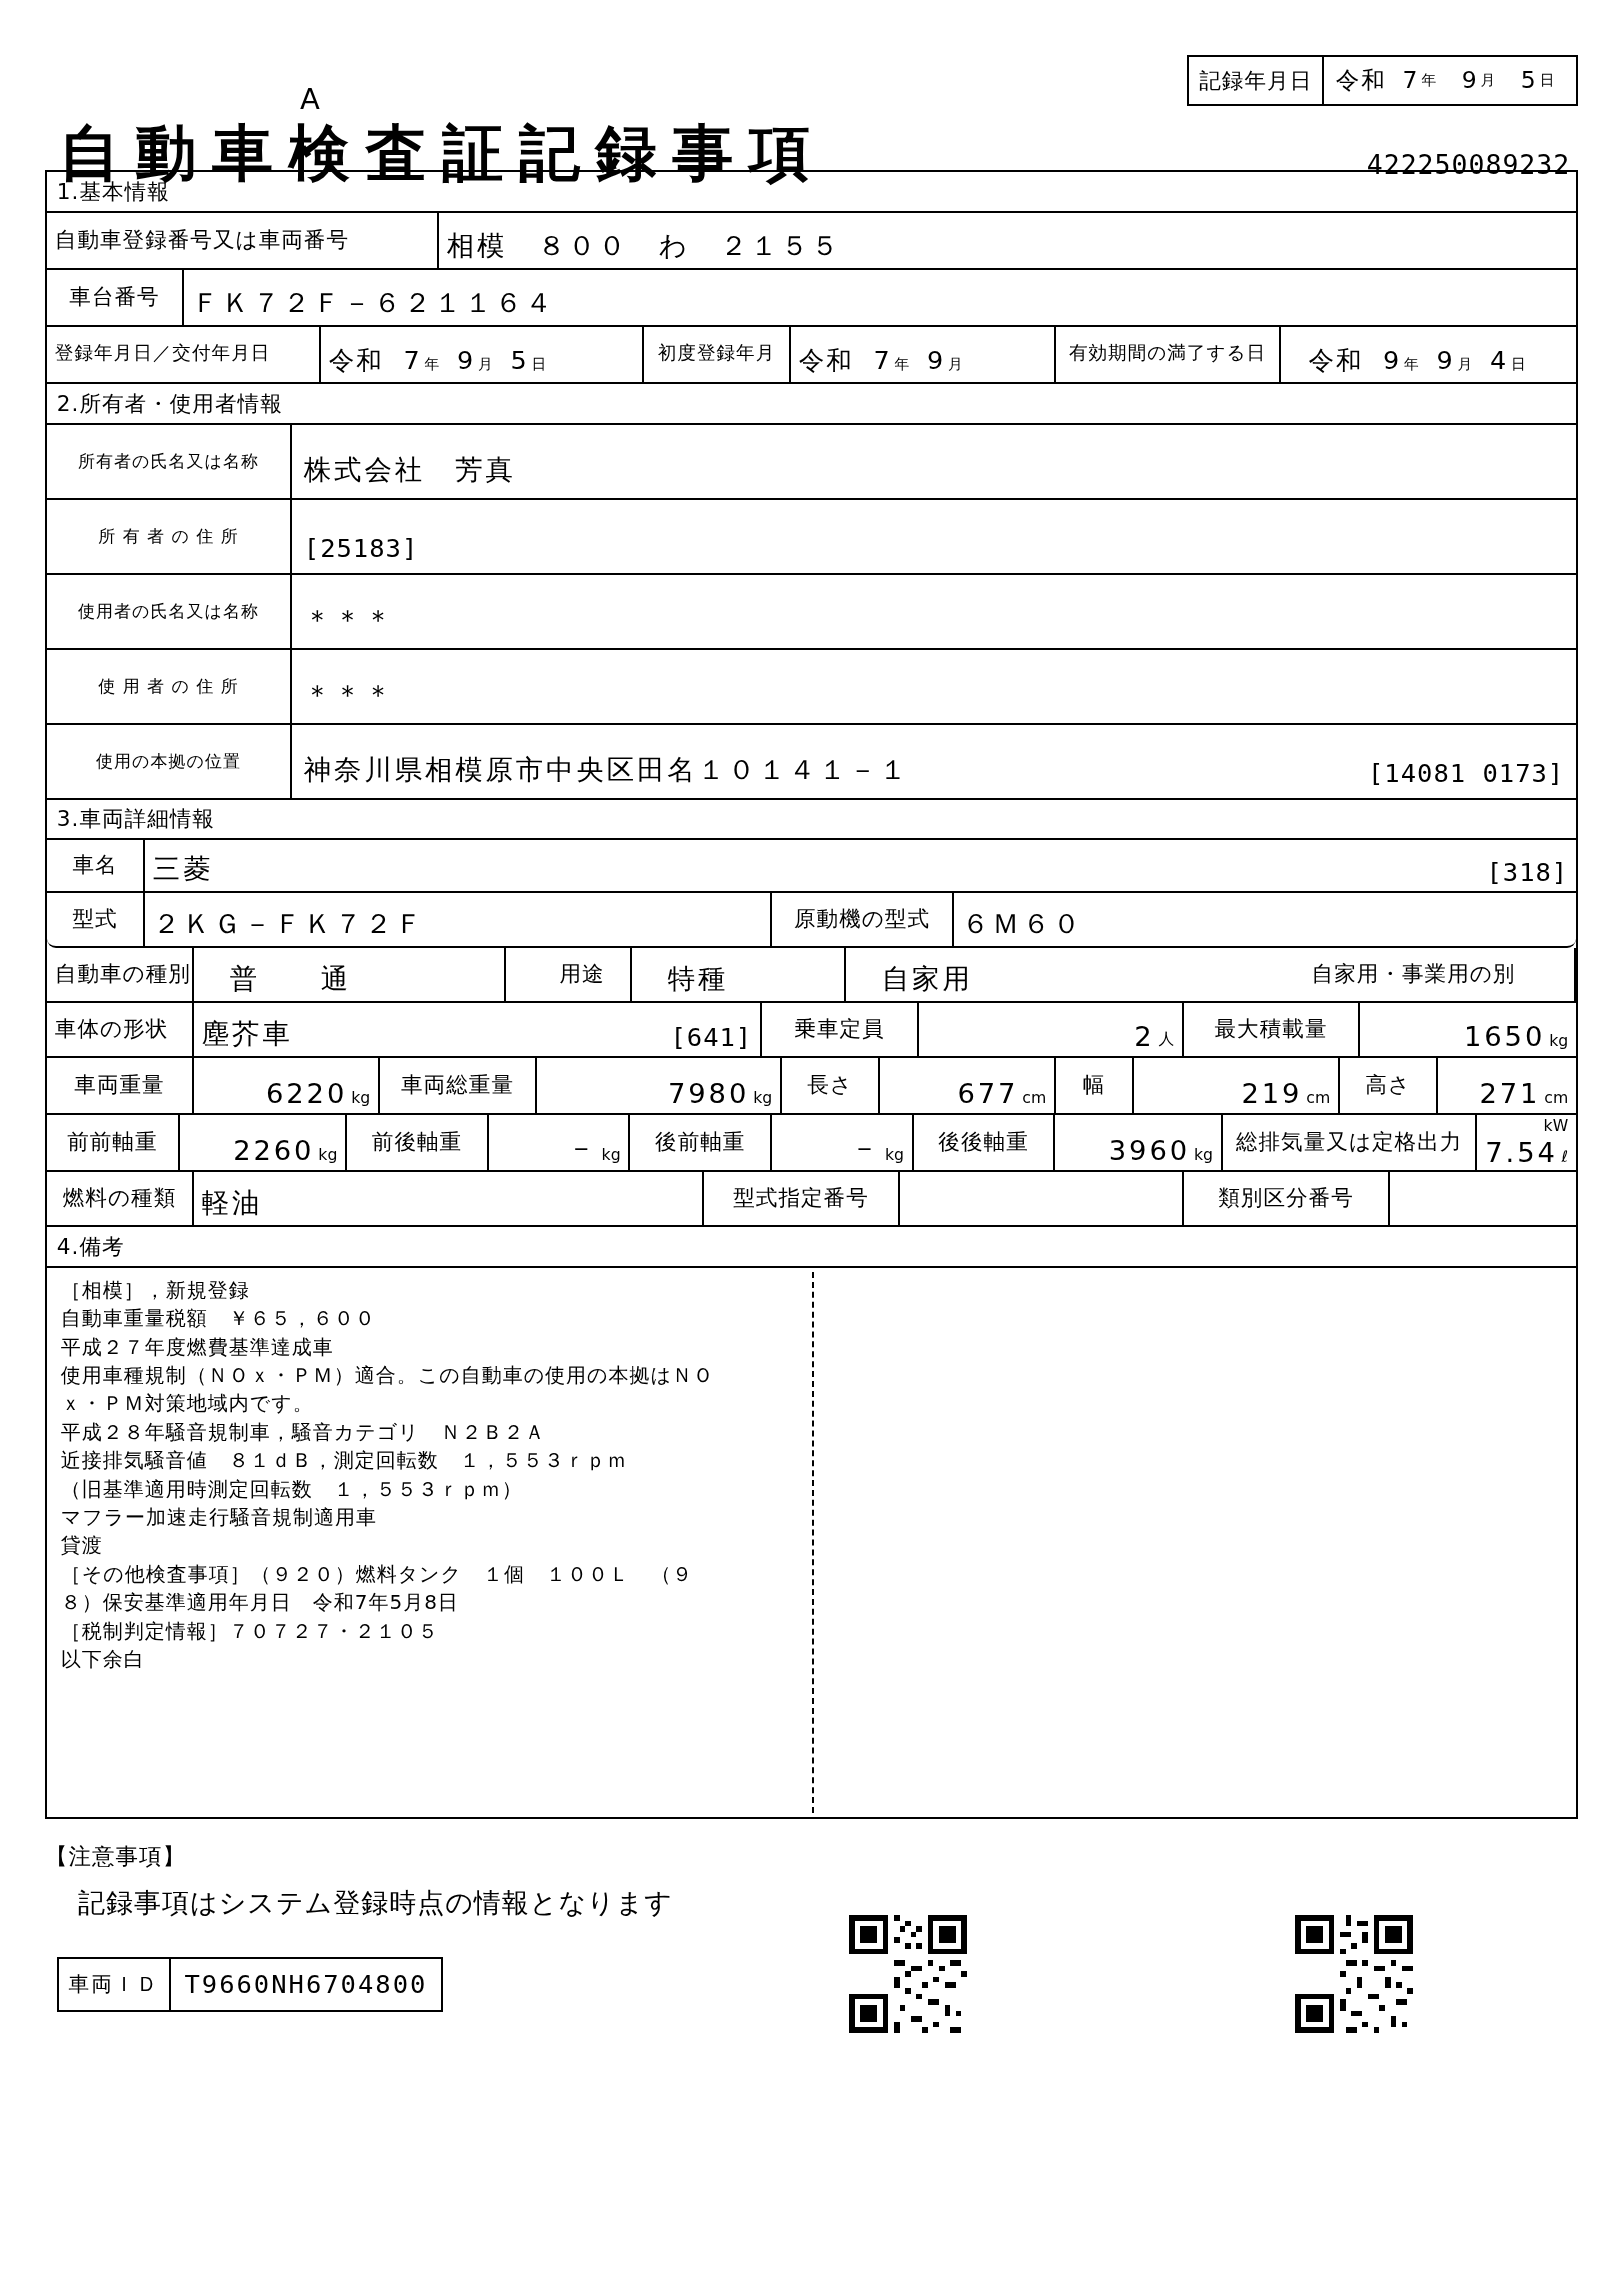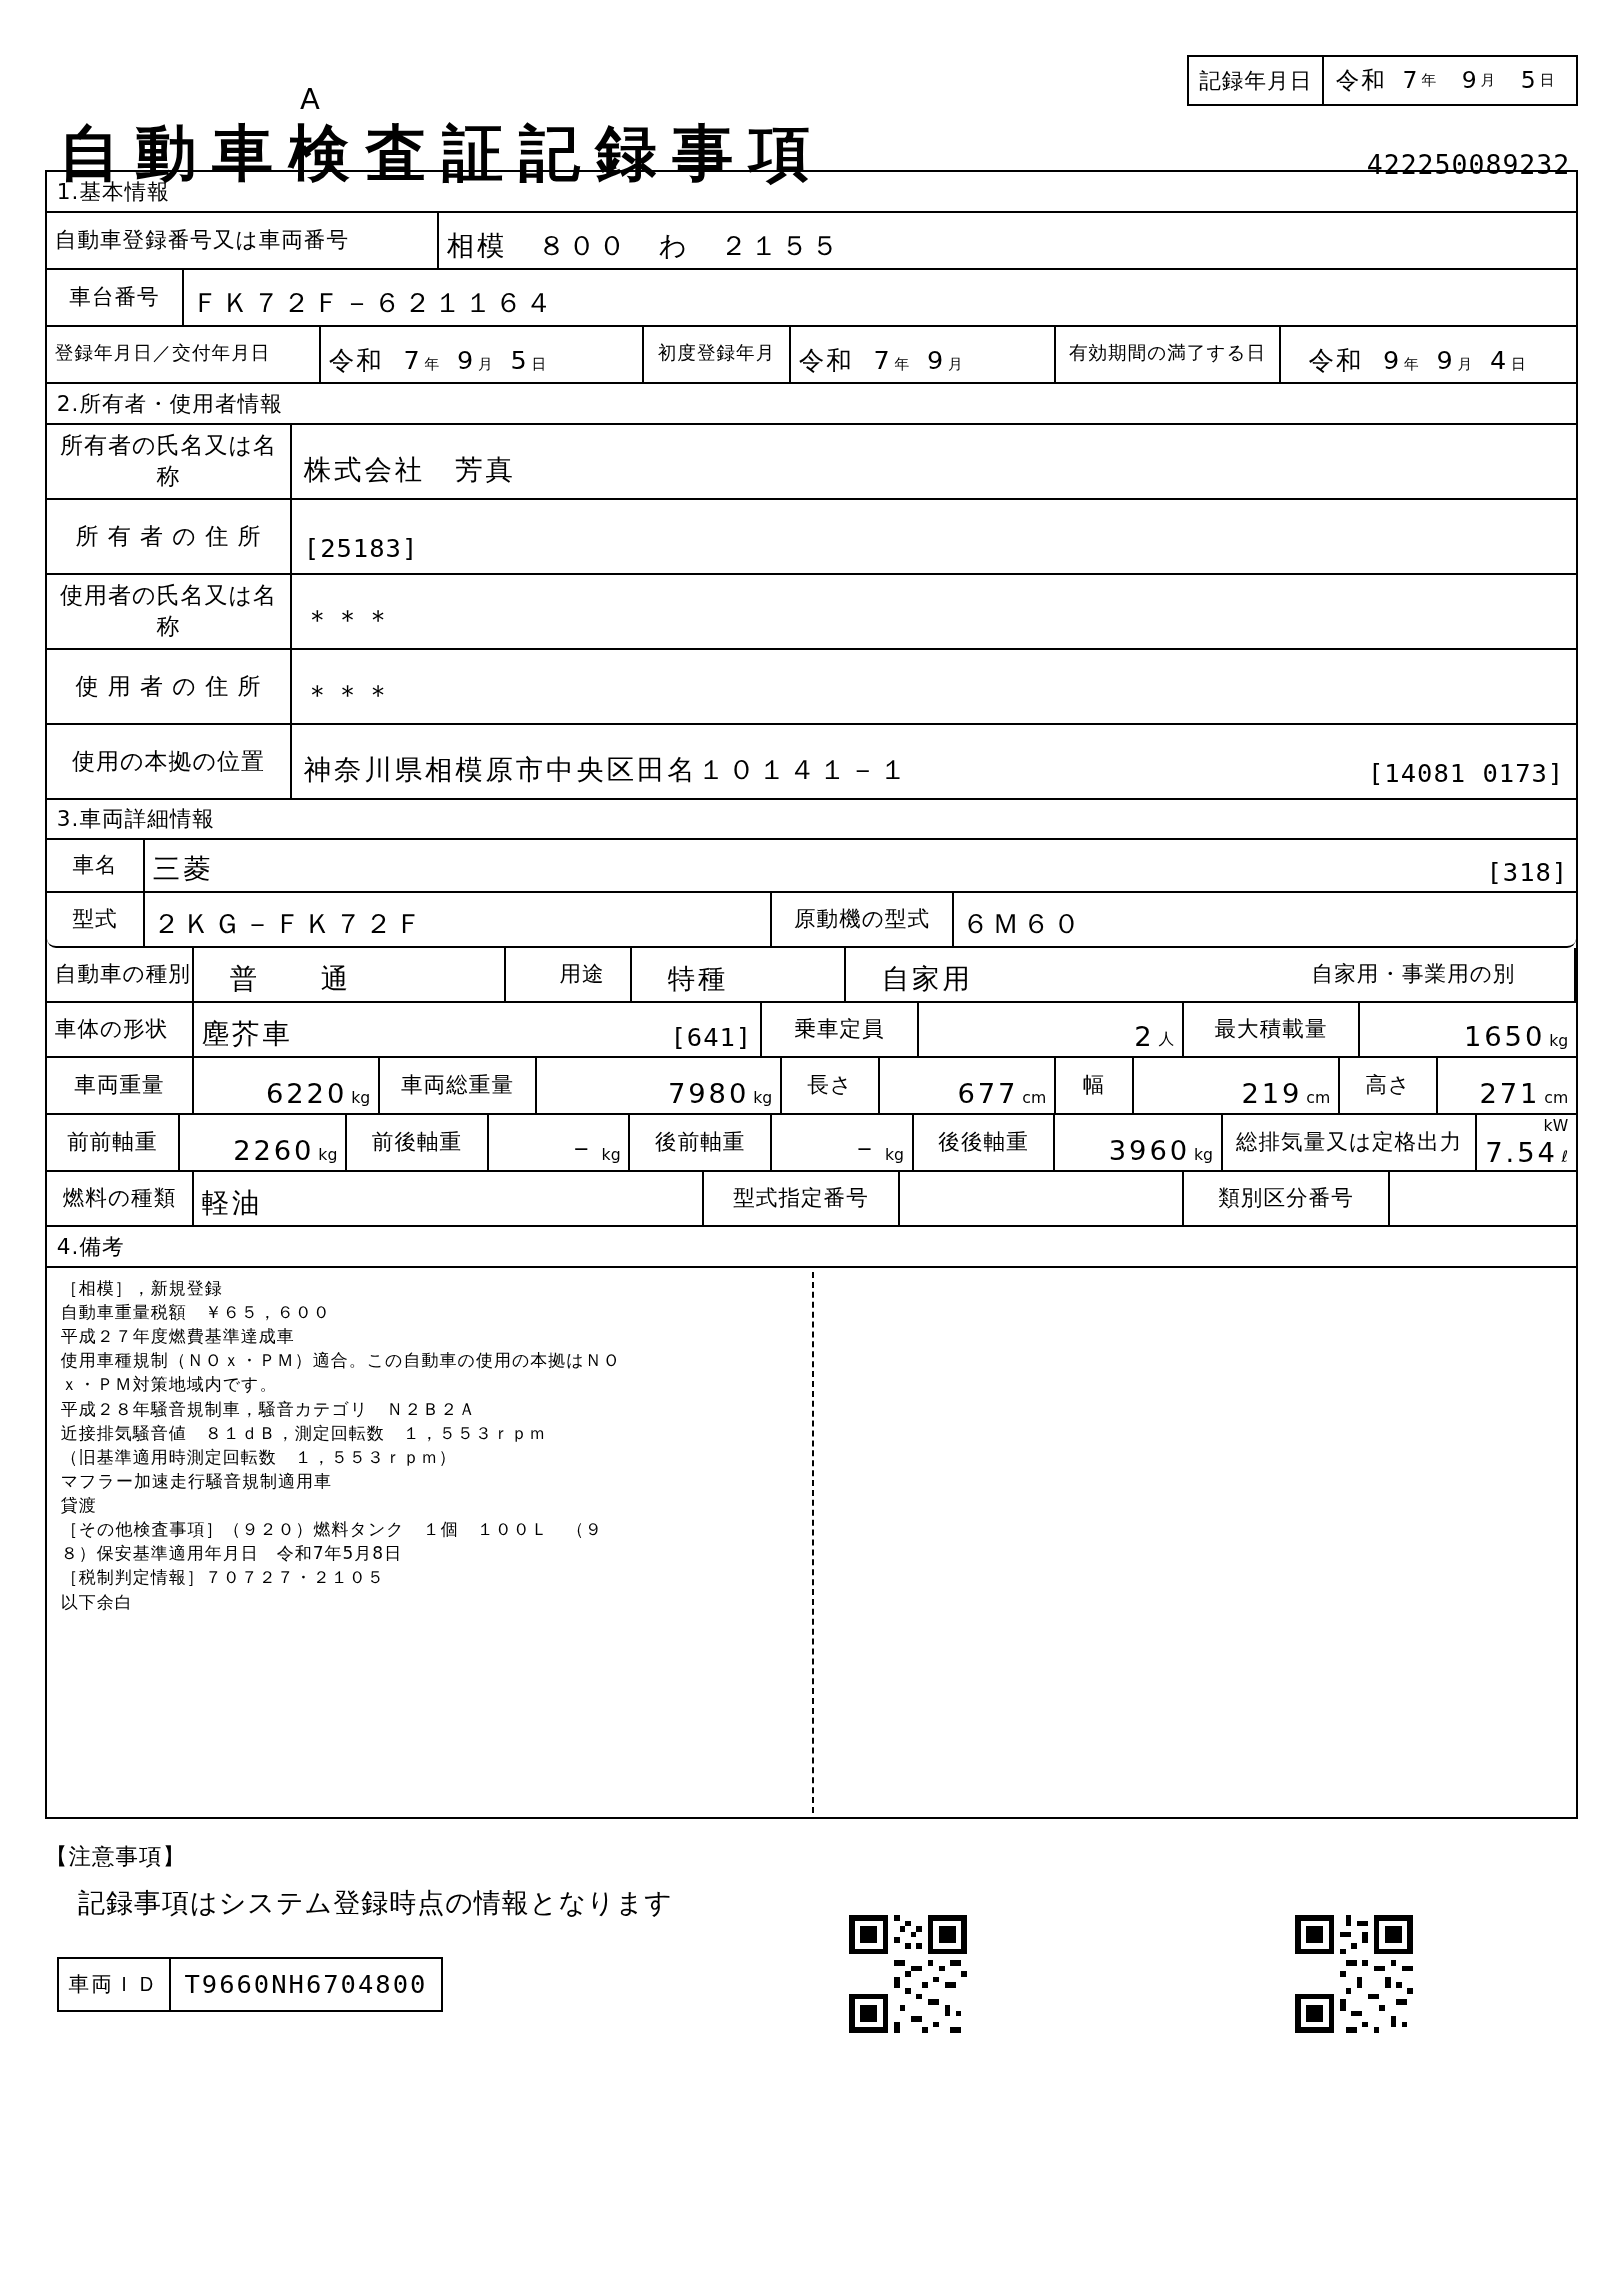--- a/index.html
+++ b/index.html
@@ -132,21 +132,21 @@
     align-items: baseline;
   }
   .date .e { margin-right: 19.6px; }
   .date .n { margin-left: 11.8px; }
   .date .u { font-size: 14.7px; margin: 0 3.9px 0 2.9px; }
 
   
   .orow { display: flex; border-bottom: 2px solid #000; }
   .orow .lbl {
     width: 245px;
-    font-size: 23px;
+    font-size: 17px;
     letter-spacing: 1px;
     display: flex;
     align-items: center;
     justify-content: center;
     border-right: 2px solid #000;
     box-sizing: border-box;
     padding: 2px;
     text-align: center;
   }
   .orow .content {
@@ -170,21 +170,21 @@
   .remarks .dashed {
     position: absolute;
     left: 50%;
     top: 3.9px;
     bottom: 3.9px;
     border-left: 2px dashed #000;
   }
   .remarks pre {
     margin: 0;
     font-family: "DejaVu Sans", "Liberation Sans", sans-serif;
-    font-size: 17px;
+    font-size: 20px;
     line-height: 1.42;
     letter-spacing: 1px;
     white-space: pre-wrap;
   }
 
   
   .footer { position: relative; margin-top: 21.6px; height: 225px; }
   .note-title { font-size: 22.5px; letter-spacing: 1px; }
   .note-body { font-size: 27px; letter-spacing: 1px; margin-top: 13.7px; margin-left: 33px; }
   .vid {

